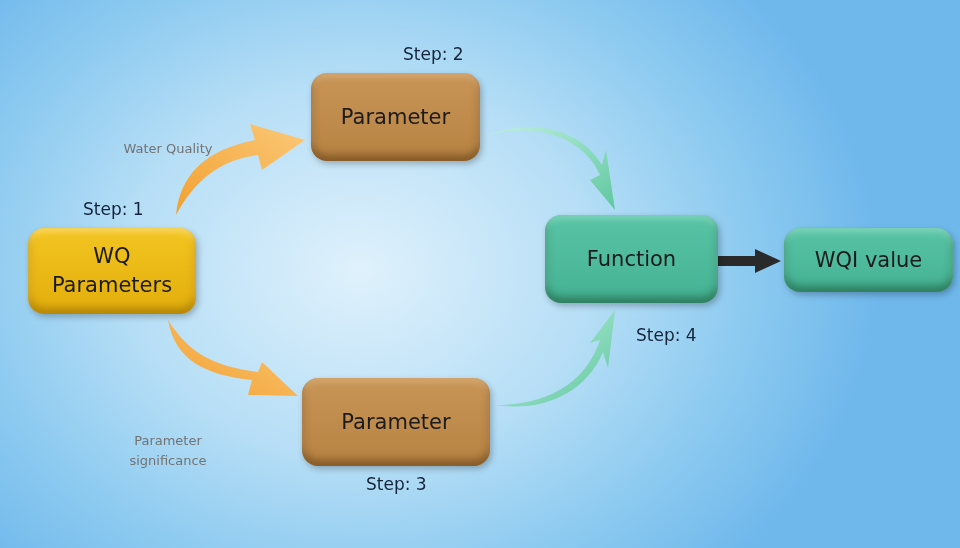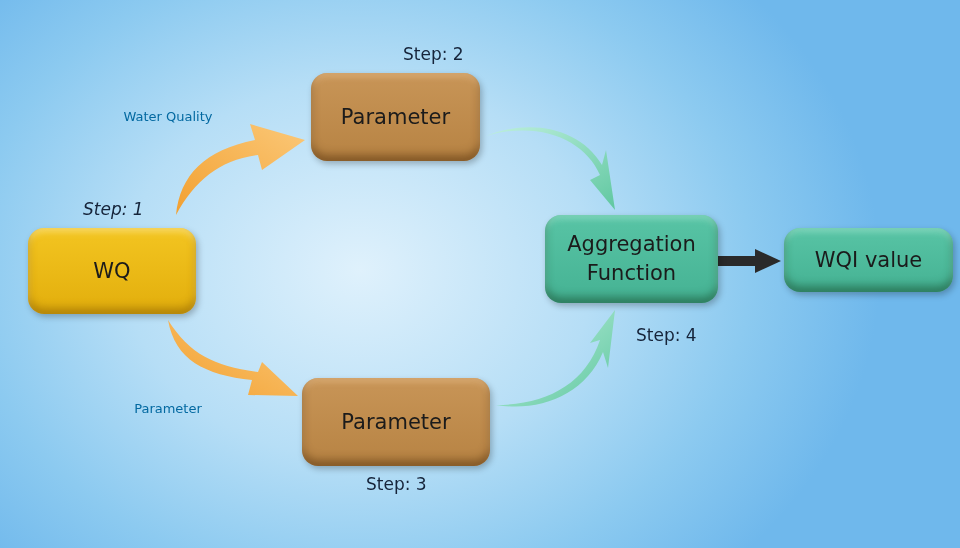--- a/index.html
+++ b/index.html
@@ -11,21 +11,21 @@
   .box {
     position:absolute; box-sizing:border-box;
     display:flex; align-items:center; justify-content:center; text-align:center;
     border-radius:16px; color:#1b1b1b; line-height:29px; font-size:21px;
   }
   .box span { display:block; }
   .yellow { background: linear-gradient(#f3c521, #e2ae0c); box-shadow: inset 0 -6px 8px rgba(120,80,0,0.45), inset 0 4px 6px rgba(255,240,170,0.5), 2px 3px 6px rgba(0,0,0,0.25); }
   .brown { background: linear-gradient(#c89557, #b78343); box-shadow: inset 0 -6px 8px rgba(80,45,10,0.5), inset 0 4px 6px rgba(240,200,150,0.45), 2px 3px 6px rgba(0,0,0,0.25); }
   .teal { background: linear-gradient(#58c4a5, #45b293); box-shadow: inset 0 -6px 8px rgba(20,70,40,0.5), inset 0 4px 6px rgba(180,240,220,0.45), 2px 3px 6px rgba(0,0,0,0.25); }
   .step { position:absolute; font-size:17px; color:#16243a; }
-  .note { position:absolute; font-size:13px; color:#0369a1; text-align:center; line-height:20px; }
+  .note { position:absolute; font-size:13px; color:#737373; text-align:center; line-height:20px;margin-top:32px; }
   svg.arrows { position:absolute; left:0; top:0; }
 </style>
 </head>
 <body>
 
 <svg class="arrows" width="960" height="548">
   <defs>
     <linearGradient id="og" x1="0" y1="1" x2="1" y2="0">
       <stop offset="0" stop-color="#f2a030"></stop>
         <stop offset="1" stop-color="#fbc878"></stop>
@@ -44,48 +44,49 @@
 
   <path fill="url(#gg)" d="M496,405 C545,405 585,385 600,340 L590,343 L615,310 L608,368 L603,352 C585,395 540,412 496,405 Z"></path>
 
   <rect x="718" y="256" width="38" height="10" fill="#2a2a2a"></rect>
   <polygon points="755,249 781,261 755,273" fill="#2a2a2a"></polygon>
 </svg>
 
 <div class="box yellow" style="left:28px;top:228px;width:168px;height:86px;">
   <div>
       <span>WQ</span>
+      <span>Parameters</span>
     </div>
 </div>
-<div class="step" style="left:83px;top:199px;font-style:italic;">Step: 1</div>
+<div class="step" style="left:83px;top:199px;">Step: 1</div>
 
 <div class="box brown" style="left:311px;top:73px;width:169px;height:88px;">
   <div>
       <span>Parameter</span>
     </div>
 </div>
 <div class="step" style="left:366px;top:44px;margin-left:37px;">Step: 2</div>
 
 <div class="box brown" style="left:302px;top:378px;width:188px;height:88px;">
   <div>
       <span>Parameter</span>
     </div>
 </div>
 <div class="step" style="left:366px;top:474px;text-align:center;">Step: 3</div>
 
 <div class="box teal" style="left:545px;top:215px;width:173px;height:88px;">
   <div>
-      <span>Aggregation</span>
       <span>Function</span>
     </div>
 </div>
 <div class="step" style="left:636px;top:325px;">Step: 4</div>
 
 <div class="box teal" style="left:784px;top:228px;width:169px;height:64px;">
   <span>WQI value</span>
 </div>
 
 <div class="note" style="left:108px;top:107px;width:120px;">
   <span style="display:block">Water Quality</span>
 </div>
 <div class="note" style="left:108px;top:399px;width:120px;">
   <span style="display:block">Parameter</span>
+  <span style="display:block">significance</span>
 </div>
 
 </body></html>

